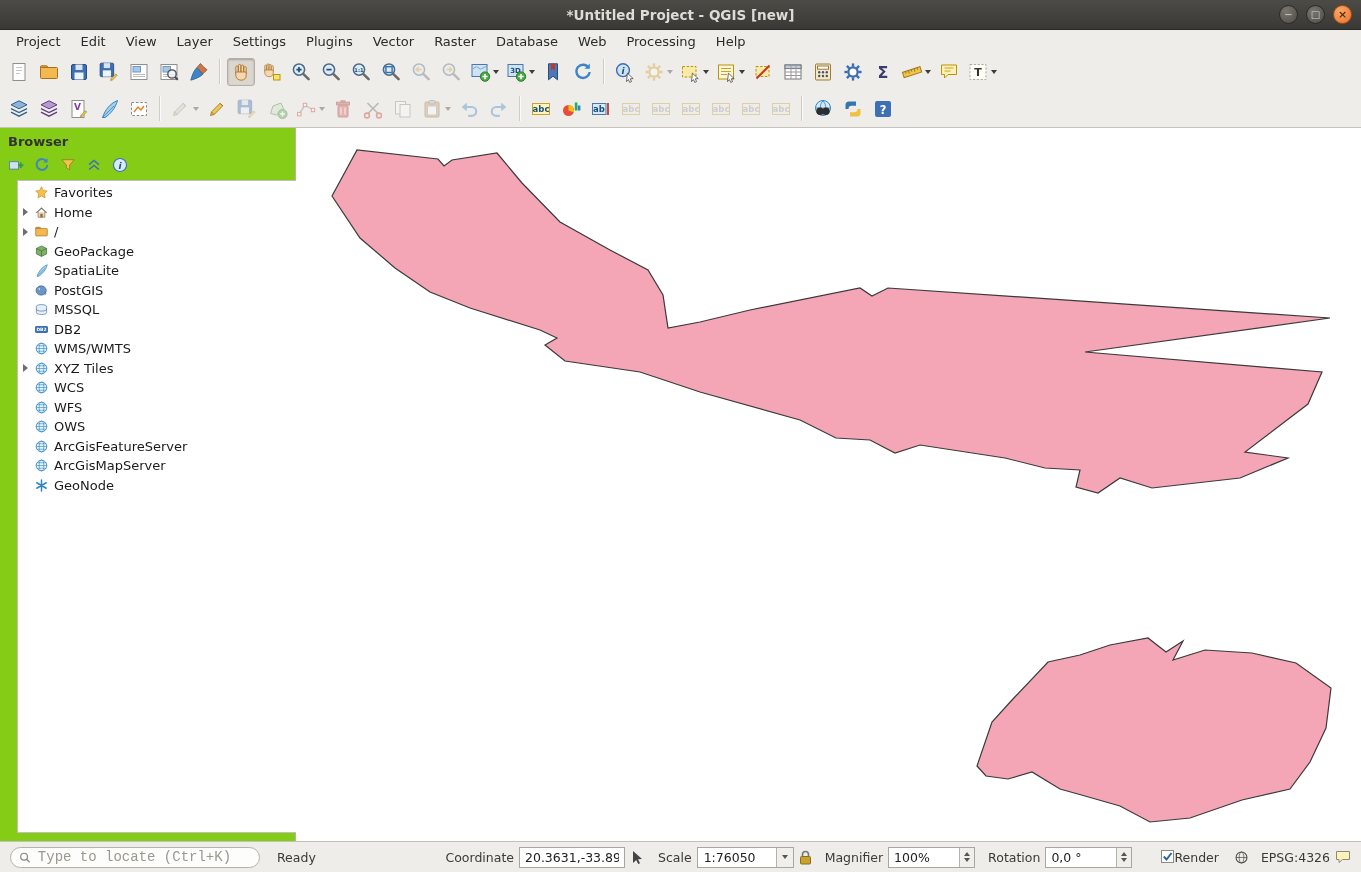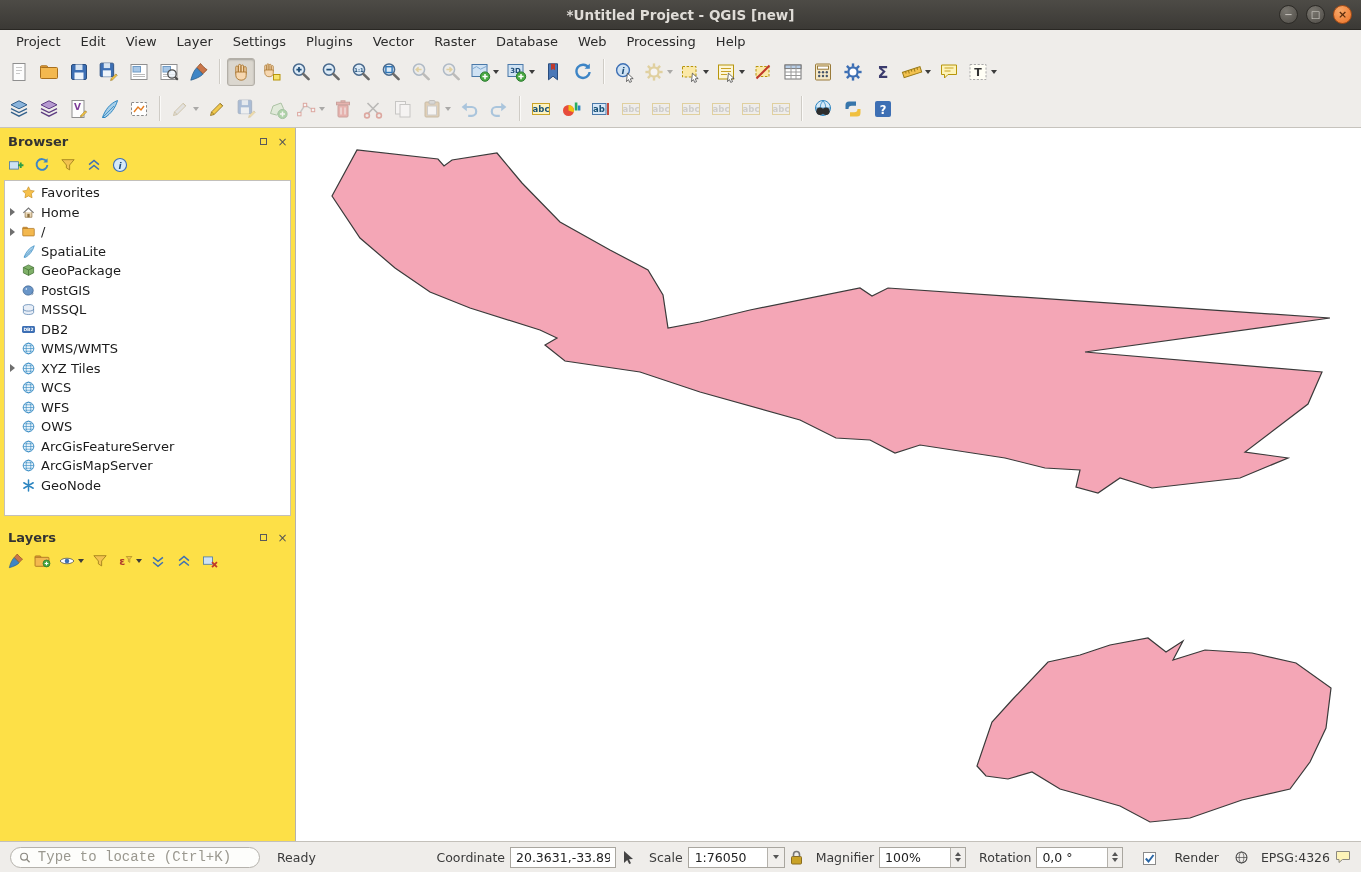--- a/index.html
+++ b/index.html
@@ -18,32 +18,32 @@
 #toolbar1{height:37px;flex:0 0 37px}
 #toolbar2{height:38px;flex:0 0 38px;border-bottom:1px solid #c6c3bd;box-sizing:border-box}
 .tbtn{height:28px;min-width:28px;display:flex;align-items:center;justify-content:center;border-radius:3px;margin:0 1px;padding:0 2px;box-sizing:border-box}
 .tbtn.active{background:#dbd7cf;box-shadow:inset 0 1px 2px rgba(0,0,0,.25);border:1px solid #b3afa7}
 .tbtn.disabled{opacity:.38}
 .ticon{display:flex}
 .dd{width:0;height:0;border-left:3.5px solid transparent;border-right:3.5px solid transparent;border-top:4.5px solid #3c3c3c;margin-left:2px}
 .tsep{width:1px;height:25px;background:#cfccc6;border-right:1px solid #fbfaf8;margin:0 5px}
 
 .main{flex:1;display:flex;min-height:0}
-.sidebar{width:296px;flex:0 0 296px;background:#fde047;border-right:1px solid #b5b2ac;box-sizing:border-box;display:flex;flex-direction:column}
+.sidebar{width:296px;flex:0 0 296px;background:#84cc16;border-right:1px solid #b5b2ac;box-sizing:border-box;display:flex;flex-direction:row}
 .panel{display:flex;flex-direction:column;min-height:0}
 #browser-panel{flex:0 0 396px}
 #layers-panel{flex:1}
 .panel-header{height:21px;display:flex;align-items:center;padding:3px 6px 0 8px}
 .panel-title{font-weight:bold;font-size:13px;color:#333}
 .panel-ctrls{margin-left:auto;display:flex;gap:6px;align-items:center}
 .pbtn{width:13px;height:13px;display:flex;align-items:center;justify-content:center;color:#555;font-size:12px;line-height:1}
 .float-glyph{width:7px;height:7px;border:1.4px solid #5a5a5a;box-sizing:border-box}
 .panel-toolbar{height:26px;display:flex;align-items:center;padding:0 3px}
 .panel-toolbar .tbtn{height:24px;min-width:24px}
-.tree-box{flex:1;margin:2px 4px 8px 4px;background:#fff;border:1px solid #c3c0ba;overflow:hidden;padding-top:2px}
+.tree-box{flex:1;margin:2px 4px 8px 17px;background:#fff;border:1px solid #c3c0ba;overflow:hidden;padding-top:2px}
 .tree-row{height:19.5px;display:flex;align-items:center}
 .tree-arrow{width:15px;flex:0 0 15px;display:flex;justify-content:center}
 .tri-r{width:0;height:0;border-top:4px solid transparent;border-bottom:4px solid transparent;border-left:5px solid #6f6f6f}
 .tree-icon{width:17px;flex:0 0 17px;display:flex;justify-content:center;margin-right:4px}
 .tree-label{font-size:13px;color:#1a1a1a;white-space:nowrap}
 .layers-box{flex:1;margin:0 2px 2px 2px;background:#fff;border:1px solid #c3c0ba;overflow:hidden;padding-top:2px}
 .layer-row{height:23px;display:flex;align-items:center;padding-left:17px}
 .cb{width:13px;height:13px;flex:0 0 13px;display:flex}
 .layer-sel{flex:1;height:23px;display:flex;align-items:center;margin-left:5px;padding-left:3px}
 .layer-sel.selected{background:#3083c5}
@@ -63,21 +63,21 @@
 .sb-input{height:21px;border:1px solid #a9a69f;background:#fff;padding:0 5px;font-size:12.5px;font-family:inherit;box-sizing:border-box;color:#222}
 #coordinate-input{width:106px}
 .combo{height:21px;border:1px solid #a9a69f;background:#fff;display:flex;align-items:center;box-sizing:border-box}
 .combo .val{padding:0 6px;width:66px;color:#222}
 .combo-arrow{width:17px;height:100%;border-left:1px solid #b5b2ac;display:flex;align-items:center;justify-content:center;background:#f1efec;box-sizing:border-box}
 .spinbox{height:21px;border:1px solid #a9a69f;background:#fff;display:flex;align-items:center;box-sizing:border-box}
 .spinbox input{border:none;outline:none;width:60px;padding:0 5px;font-size:12.5px;font-family:inherit;color:#222}
 .spin{height:100%;width:15px;border-left:1px solid #b5b2ac;display:flex;flex-direction:column;align-items:center;justify-content:center;gap:2.5px;background:#f1efec;box-sizing:border-box}
 .tri-u{width:0;height:0;border-left:3.5px solid transparent;border-right:3.5px solid transparent;border-bottom:4px solid #555}
 .tri-d{width:0;height:0;border-left:3.5px solid transparent;border-right:3.5px solid transparent;border-top:4px solid #555}
-.render{display:flex;align-items:flex-end;gap:18px;margin-left:15px}
+.render{display:flex;align-items:flex-start;gap:0;margin-left:24px}
 .crs{display:flex;align-items:flex-end;gap:12px;margin-left:10px}
 </style>
 </head>
 <body>
 
 <div class="app">
 
   <div class="titlebar">
     <span class="title">*Untitled Project - QGIS [new]</span>
     <div class="winbtns" id="winbtns">
@@ -774,35 +774,35 @@
                   <rect x="2.5" y="4.8" width="7" height="3.2" rx="1" fill="#e8a33d" stroke="#a86f1d"></rect>
                   <rect x="2.5" y="6.5" width="17" height="11" rx="1" fill="#f3b84f" stroke="#a86f1d"></rect>
                 </svg>
               </span>
               <span class="tree-label">/</span>
             </div>
             <div class="tree-row">
               <span class="tree-arrow"></span>
               <span class="tree-icon">
                 <svg width="15" height="15" viewBox="0 0 22 22" xmlns="http://www.w3.org/2000/svg">
+                  <path d="M11 2.8l7.5 3.7v8L11 18.2l-7.5-3.7v-8z" fill="#7fb069" stroke="#3e6b2f"></path>
+                  <path d="M3.5 6.5L11 10.2l7.5-3.7M11 10.2v8" fill="none" stroke="#3e6b2f"></path>
+                </svg>
+              </span>
+              <span class="tree-label">GeoPackage</span>
+            </div>
+            <div class="tree-row">
+              <span class="tree-arrow"></span>
+              <span class="tree-icon">
+                <svg width="15" height="15" viewBox="0 0 22 22" xmlns="http://www.w3.org/2000/svg">
                   <path d="M4.5 19.5C7 12 12 5.5 19.5 2.5 17.5 10 12.5 16 7 19.5z" fill="#a8cfe8" stroke="#2e86c1"></path>
                   <path d="M4.5 19.5L16 8" stroke="#2e86c1" stroke-width=".8" fill="none"></path>
                 </svg>
               </span>
               <span class="tree-label">SpatiaLite</span>
-            </div>
-            <div class="tree-row">
-              <span class="tree-arrow"></span>
-              <span class="tree-icon">
-                <svg width="15" height="15" viewBox="0 0 22 22" xmlns="http://www.w3.org/2000/svg">
-                  <path d="M11 2.8l7.5 3.7v8L11 18.2l-7.5-3.7v-8z" fill="#7fb069" stroke="#3e6b2f"></path>
-                  <path d="M3.5 6.5L11 10.2l7.5-3.7M11 10.2v8" fill="none" stroke="#3e6b2f"></path>
-                </svg>
-              </span>
-              <span class="tree-label">GeoPackage</span>
             </div>
             <div class="tree-row">
               <span class="tree-arrow"></span>
               <span class="tree-icon">
                 <svg width="15" height="15" viewBox="0 0 22 22" xmlns="http://www.w3.org/2000/svg">
                   <ellipse cx="10.5" cy="11" rx="7.5" ry="6.8" fill="#6a96c8" stroke="#3a5f8a"></ellipse>
                   <circle cx="7.8" cy="8.8" r="1.1" fill="#fff"></circle>
                   <path d="M15.5 13.5c2.6.4 2.6 3.4 0 3.8" stroke="#3a5f8a" fill="none"></path>
                 </svg>
               </span>

